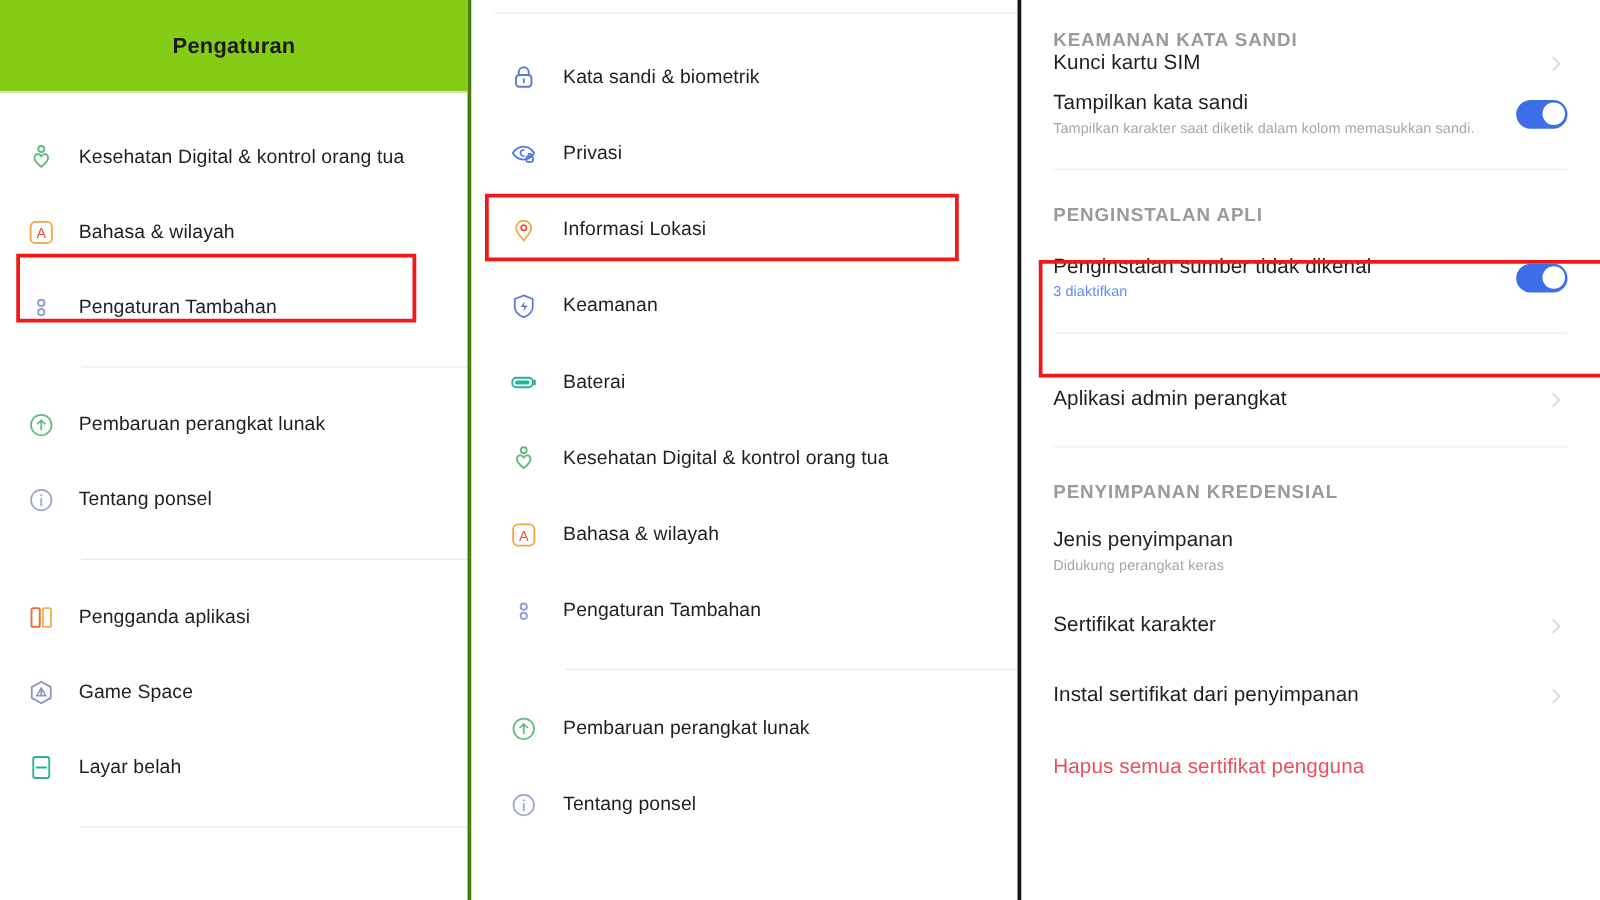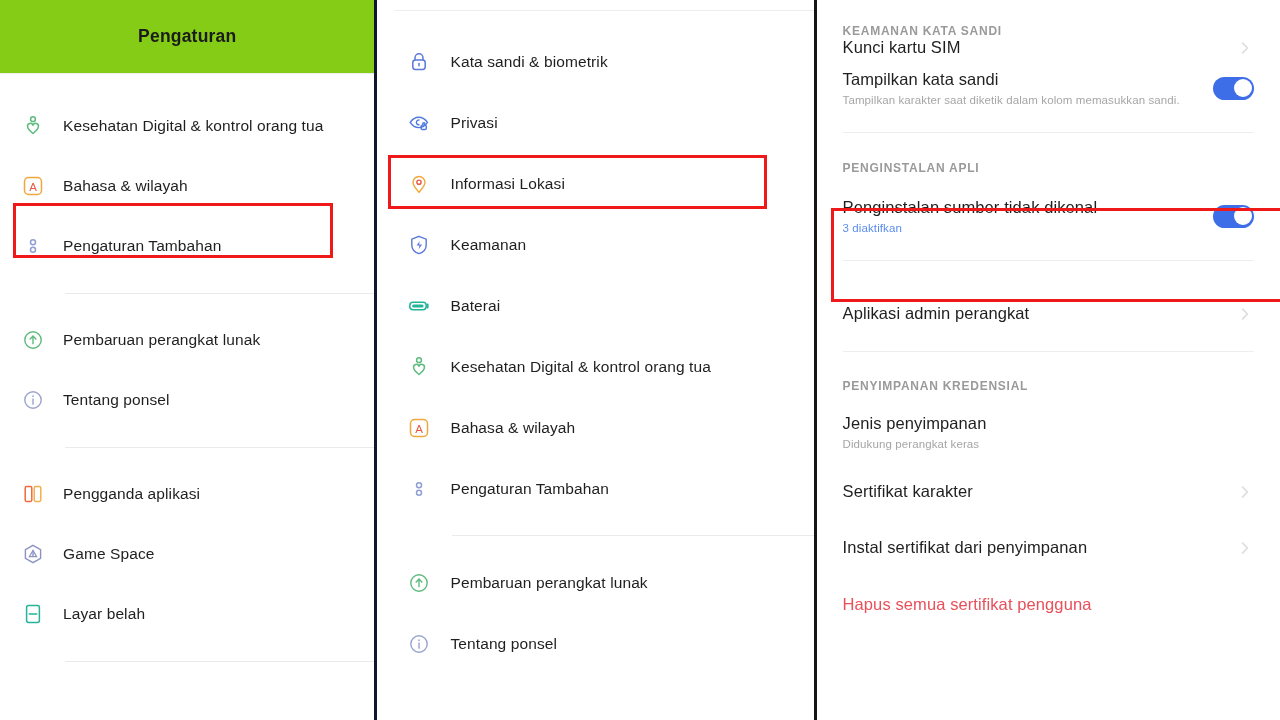--- a/index.html
+++ b/index.html
@@ -7,21 +7,21 @@
     width: 1280px; height: 720px;
     background: #ffffff;
     font-family: "Liberation Sans", sans-serif;
     overflow: hidden;
   }
   .screen { position: relative; width: 1280px; height: 720px; display: flex; background:#fff; }
 
   
   .panel { position: relative; height: 720px; background: #ffffff; overflow: hidden; }
   .panel-left   { width: 383px; }
-  .panel-mid    { width: 449px; border-left: 3px solid #0f172a; }
+  .panel-mid    { width: 449px; border-left: 3px solid #4d7c0f; }
   .panel-right  { width: 477px; border-left: 3px solid #161616; }
 
   
   .app-header {
     height: 74px;
     display: flex; align-items: center; justify-content: center;
     border-bottom: 1px solid #ededed;
     background: #84cc16;
   }
   .app-title {
@@ -56,21 +56,21 @@
   
   .panel-mid .top-hairline { height: 1px; background: #ededed; margin-left: 18px; }
   .panel-mid .rows { padding-top: 20px; }
   .panel-mid .row { height: 61px; padding-left: 25px; }
   .panel-mid .row-ico { margin-right: 14px; }
   .panel-mid .gap-div { margin: 16px 0 16px 75px; }
 
   
   .panel-right .content { padding: 0 26px 0 26px; }
   .sec-head {
-    font-size: 12px; font-weight: bold; color: #9a9a9a;
+    font-size: 15px; font-weight: bold; color: #9a9a9a;
     letter-spacing: .75px; text-transform: uppercase;
   }
   .pref {
     display: flex; align-items: center; justify-content: space-between;
     position: relative;
   }
   .pref-txt { flex: 1; min-width: 0; }
   .pref-title { font-size: 16.5px; color: #1f1f1f; letter-spacing: .1px; }
   .pref-sub   { font-size: 11.5px; color: #a6a6a6; margin-top: 5px; letter-spacing: .1px; }
   .pref-sub.link { color: #5b8def; }

